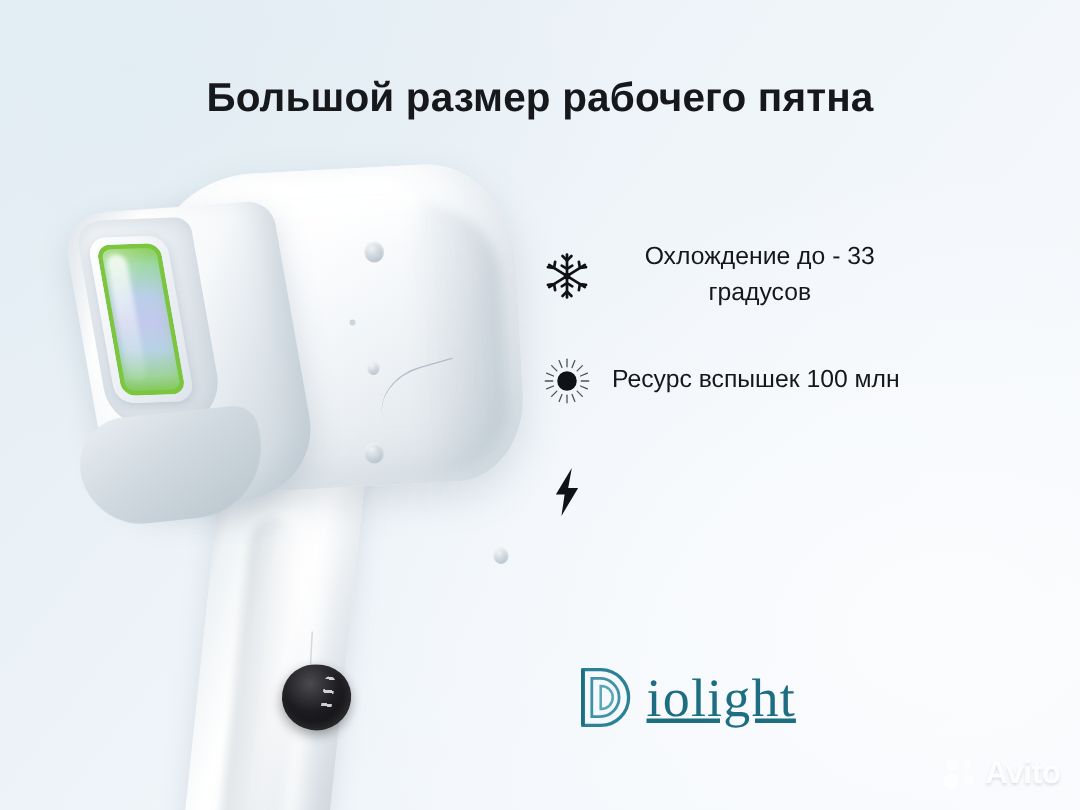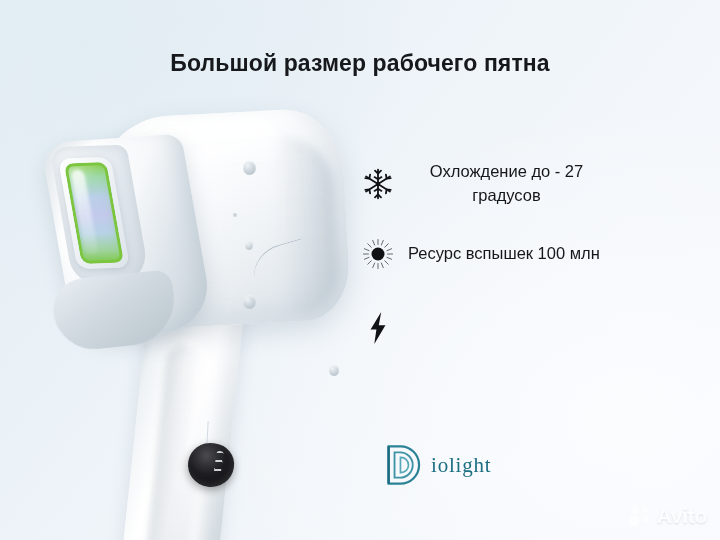--- a/index.html
+++ b/index.html
@@ -14,21 +14,21 @@
       radial-gradient(ellipse 520px 420px at 12% 8%, #e2edf3 0%, rgba(226,237,243,0) 62%),
       radial-gradient(ellipse 680px 520px at 88% 78%, #fbfcfe 0%, rgba(251,252,254,0) 60%),
       linear-gradient(128deg, #e3edf3 0%, #edf3f8 38%, #f3f7fb 66%, #f6f9fc 100%);
     overflow:hidden;
   }
 
   
   .title{
     position:absolute;left:0;top:50px;width:720px;
     text-align:center;
-    font-size:23px;font-weight:bold;color:#16181c;
+    font-size:27px;font-weight:bold;color:#16181c;
     letter-spacing:.1px;
   }
 
   
   .device{position:absolute;left:40px;top:95px;width:300px;height:445px;}
 
   .dev-handle{
     position:absolute;left:97px;top:175px;width:96px;height:290px;
     background:linear-gradient(100deg,#c9d2d8 0%,#eef2f5 16%,#ffffff 40%,#fdfdfe 58%,#e4e9ed 80%,#cdd5db 100%);
     border-radius:34px 30px 10px 10px;
@@ -167,21 +167,21 @@
   .feature.f3 .feat-text{text-align:left;padding-left:10px;}
 
   
   .logo{
     position:absolute;left:384px;top:443px;
     display:flex;align-items:center;gap:9px;
   }
   .logo-mark{width:38px;height:44px;}
   .logo-text{
     font-family:"Liberation Serif", serif;
-    font-size:21px;color:#1d6e82;letter-spacing:.8px;
+    font-size:36px;color:#1d6e82;letter-spacing:.8px;text-decoration:underline;
   }
 
   
   .watermark{
     position:absolute;right:13px;bottom:12px;
     display:flex;align-items:center;gap:5px;
     opacity:.72;
     text-align:center;
   }
   .wm-mark{width:24px;height:24px;}
@@ -238,21 +238,21 @@
           <path d="M32 51.5l-5.6 5.6M32 51.5l5.6 5.6"></path>
           <path d="M32 23l-6.6-4M32 23l6.6-4"></path>
           <path d="M32 41l-6.6 4M32 41l6.6 4"></path>
           <path d="M15.8 21.9l-7.7-1.1M15.8 21.9l1.3-7.7"></path>
           <path d="M48.2 42.1l7.7 1.1M48.2 42.1l-1.3 7.7"></path>
           <path d="M48.2 21.9l7.7-1.1M48.2 21.9l-1.3-7.7"></path>
           <path d="M15.8 42.1l-7.7 1.1M15.8 42.1l1.3 7.7"></path>
           <circle cx="32" cy="32" r="4.2" fill="#111216" stroke="none"></circle>
         </svg>
       </div>
-      <div class="feat-text">Охлождение до - 27 градусов</div>
+      <div class="feat-text">Охлождение до - 33 градусов</div>
     </div>
 
     <div class="feature f2">
       <div class="feat-icon">
         <svg width="32" height="32" viewBox="0 0 64 64">
           <circle cx="32" cy="32" r="13" fill="#111216"></circle>
           <g stroke="#4d5055" stroke-width="1.7" stroke-linecap="round">
             <path d="M32 3v10"></path>
               <path d="M32 51v10"></path>
             <path d="M3 32h10"></path>

